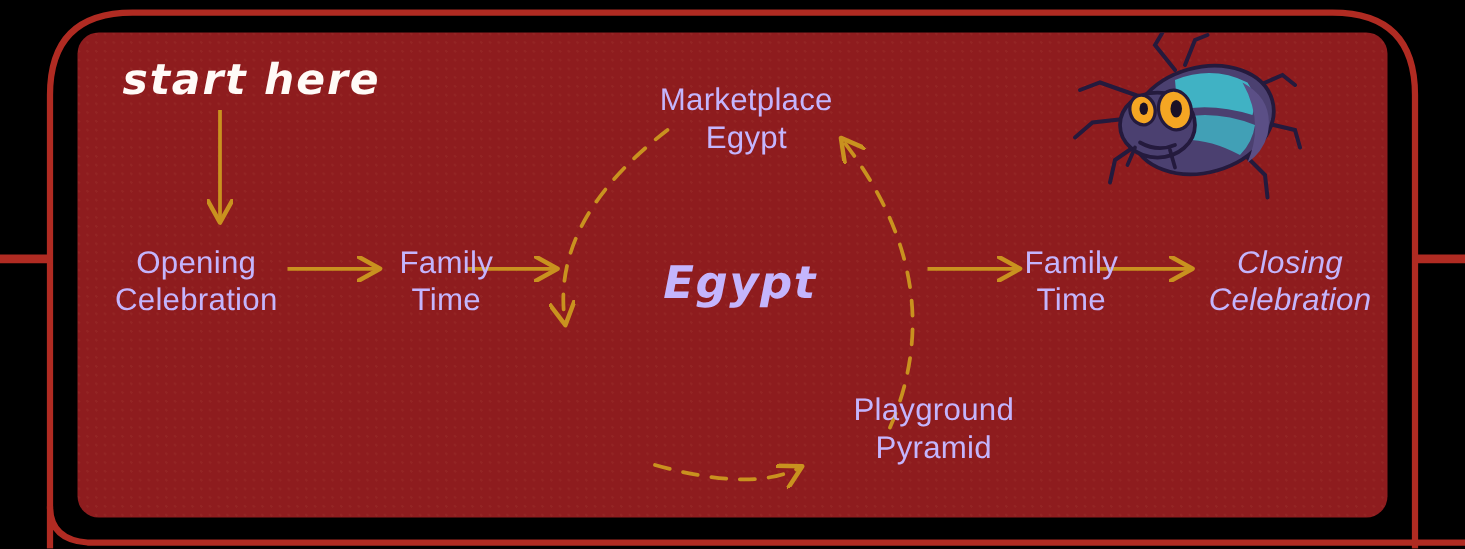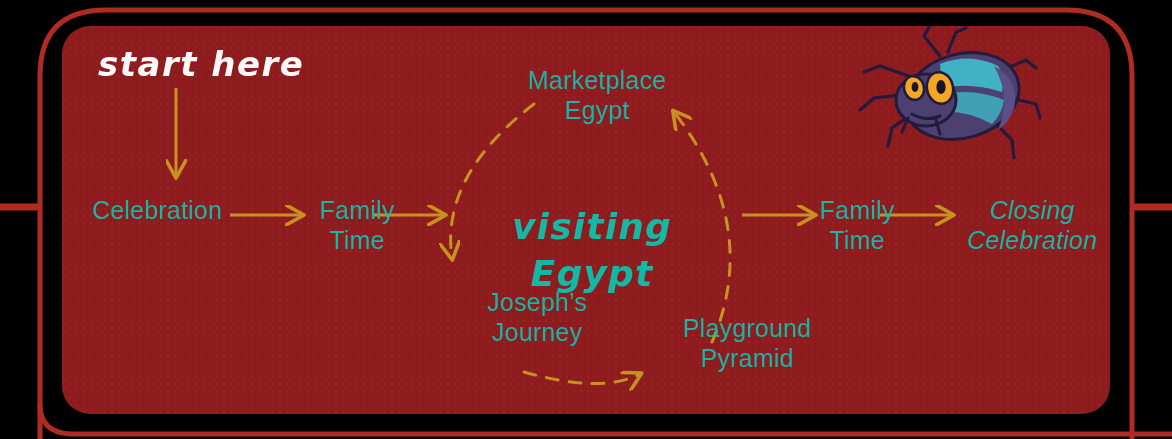--- a/index.html
+++ b/index.html
@@ -7,31 +7,31 @@
        font-family:"Liberation Sans",sans-serif;}
 
   #stage{position:absolute;inset:0;width:1172px;height:439px;background:#000;}
 
   
   .frame-svg{position:absolute;left:0;top:0;width:1172px;height:439px;}
 
   
   #panel{
     position:absolute;left:62px;top:26px;width:1048px;height:388px;
-    background:#8e1c1e;border-radius:28px;overflow:hidden;
+    background:#8e1c1e;border-radius:17px;overflow:hidden;
   }
   #panel-noise{position:absolute;inset:0;opacity:.05;
     background-image:radial-gradient(circle at 1px 1px,#ffd7a0 1px,transparent 1px);
     background-size:7px 7px;pointer-events:none;}
 
   
   .flow-svg{position:absolute;left:0;top:0;width:1048px;height:388px;}
 
   
-  .node{position:absolute;color:#14b8a6;text-align:center;line-height:1.18;
+  .node{position:absolute;color:#c4b5fd;text-align:center;line-height:1.18;
         font-size:25px;letter-spacing:.2px;white-space:nowrap;}
   .node span{display:block;}
 
   #n-start{left:36px;top:18px;font-size:34px;font-weight:700;
            font-family:"DejaVu Sans",sans-serif;font-style:italic;
            letter-spacing:1.5px;color:#fffaf7;}
 
   #n-open{left:0px;top:170px;width:190px;}
   #n-fam1{left:220px;top:170px;width:150px;}
   #n-market{left:420px;top:40px;width:230px;}
@@ -83,42 +83,38 @@
       <line x1="680" y1="189" x2="752" y2="189" stroke="#c9921f" stroke-width="3" marker-end="url(#ah)"></line>
 
       <line x1="818" y1="189" x2="890" y2="189" stroke="#c9921f" stroke-width="3" marker-end="url(#ah)"></line>
     </svg>
 
     <div class="node" id="n-start">
       <span>start here</span>
     </div>
 
     <div class="node" id="n-open">
+      <span>Opening</span>
       <span>Celebration</span>
     </div>
 
     <div class="node" id="n-fam1">
       <span>Family</span>
       <span>Time</span>
     </div>
 
     <div class="node" id="n-market">
       <span>Marketplace</span>
       <span>Egypt</span>
     </div>
 
     <div class="node" id="n-center">
-      <span>visiting</span>
       <span>Egypt</span>
     </div>
 
-    <div class="node" id="n-joseph">
-      <span>Joseph’s</span>
-      <span>Journey</span>
-    </div>
 
     <div class="node" id="n-pyr">
       <span>Playground</span>
       <span>Pyramid</span>
     </div>
 
     <div class="node" id="n-fam2">
       <span>Family</span>
       <span>Time</span>
     </div>

